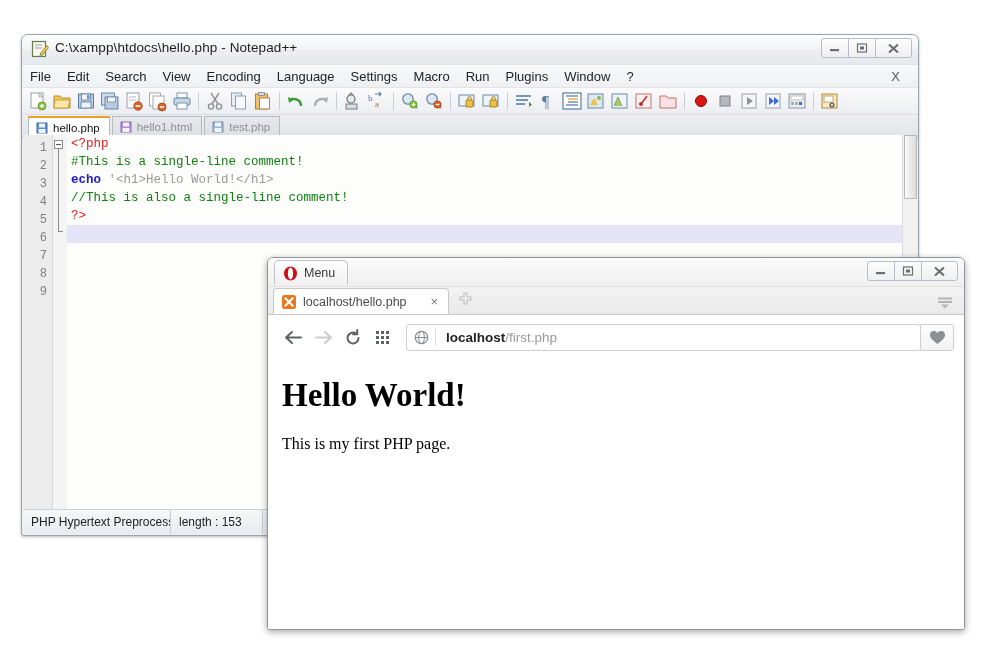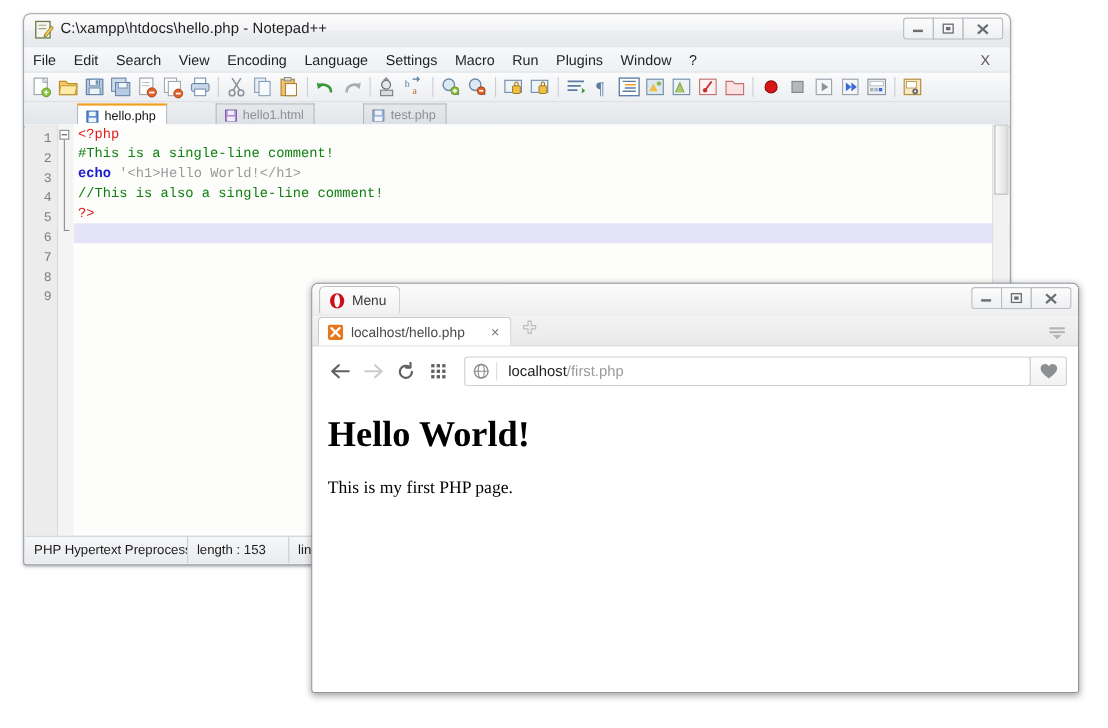--- a/index.html
+++ b/index.html
@@ -5,21 +5,21 @@
   html,body{margin:0;padding:0;}
   body{
     width:1007px;height:662px;
     background:#ffffff;
     font-family:"Liberation Sans", sans-serif;
     overflow:hidden;
     position:relative;
   }
   
   #npp-window{
-    position:absolute;left:21px;top:12px;width:898px;height:502px;
+    position:absolute;left:21px;top:34px;width:898px;height:502px;
     background:#f0f0f0;
     border:1px solid #9aa2ab;
     border-radius:7px 7px 3px 3px;
     box-shadow:0 1px 3px rgba(0,0,0,.28);
     box-sizing:border-box;
   }
   .npp-titlebar{
     height:29px;position:relative;
     background:linear-gradient(to bottom,#fdfdfd 0%,#f3f4f6 48%,#eceef1 52%,#e6e9ed 100%);
     border-radius:6px 6px 0 0;
@@ -70,21 +70,20 @@
     background:linear-gradient(to bottom,#eceef1,#e2e5e9);
     border-bottom:1px solid #9aa2ab;
   }
   .ntab{
     height:21px;display:flex;align-items:center;gap:5px;
     padding:0 9px 0 7px;margin-right:2px;
     font-size:11.5px;color:#8d9096;
     background:linear-gradient(to bottom,#e6e8eb,#dcdfe3);
     border:1px solid #b5babf;border-bottom:none;
     box-sizing:border-box;
-    margin-left:42px;
   }
   .ntab.active{
     color:#111;background:#fff;
     border-top:2px solid #f0a020;
     padding-top:0;
   }
   .tabicon{width:12px;height:12px;}
 
   .npp-editor{
     position:absolute;left:1px;right:1px;top:100px;bottom:26px;
@@ -139,21 +138,21 @@
     display:flex;align-items:center;
     font-size:12px;color:#1d1d1d;
   }
   .stcell{padding:0 8px;height:100%;display:flex;align-items:center;border-right:1px solid #c9ced4;white-space:nowrap;overflow:hidden;}
   .stcell.c1{width:148px;box-sizing:border-box;}
   .stcell.c2{width:92px;box-sizing:border-box;}
   .stcell.c3{width:120px;box-sizing:border-box;}
 
   
   #opera-window{
-    position:absolute;left:283px;top:257px;width:698px;height:373px;
+    position:absolute;left:267px;top:257px;width:698px;height:373px;
     background:#fff;
     border:1px solid #8f949b;
     border-radius:6px 6px 3px 3px;
     box-shadow:0 2px 7px rgba(0,0,0,.35);
     box-sizing:border-box;
     overflow:hidden;
   }
   .op-topstrip{
     height:28px;position:relative;
     background:linear-gradient(to bottom,#fbfbfb,#efefef);
@@ -204,21 +203,21 @@
   .op-addr{
     flex:1;height:27px;margin-left:8px;
     border:1px solid #cfcfcf;border-radius:3px;
     background:#fff;display:flex;align-items:center;
     box-sizing:border-box;
     position:relative;
   }
   .op-addr .globe{width:28px;display:flex;align-items:center;justify-content:center;}
   .op-addr .divider{width:1px;height:17px;background:#dcdcdc;}
   .op-url{padding-left:10px;font-size:13.5px;color:#9a9a9a;white-space:nowrap;}
-  .op-url b{color:#222;font-weight:normal;}
+  .op-url b{color:#222;font-weight:bold;}
   .op-heart{
     width:34px;height:27px;margin-left:-1px;
     border:1px solid #cfcfcf;border-radius:0 3px 3px 0;
     background:linear-gradient(to bottom,#fdfdfd,#f2f2f2);
     display:flex;align-items:center;justify-content:center;
     box-sizing:border-box;
   }
   .op-content{
     position:absolute;left:0;right:0;top:101px;bottom:0;
     background:#fff;

